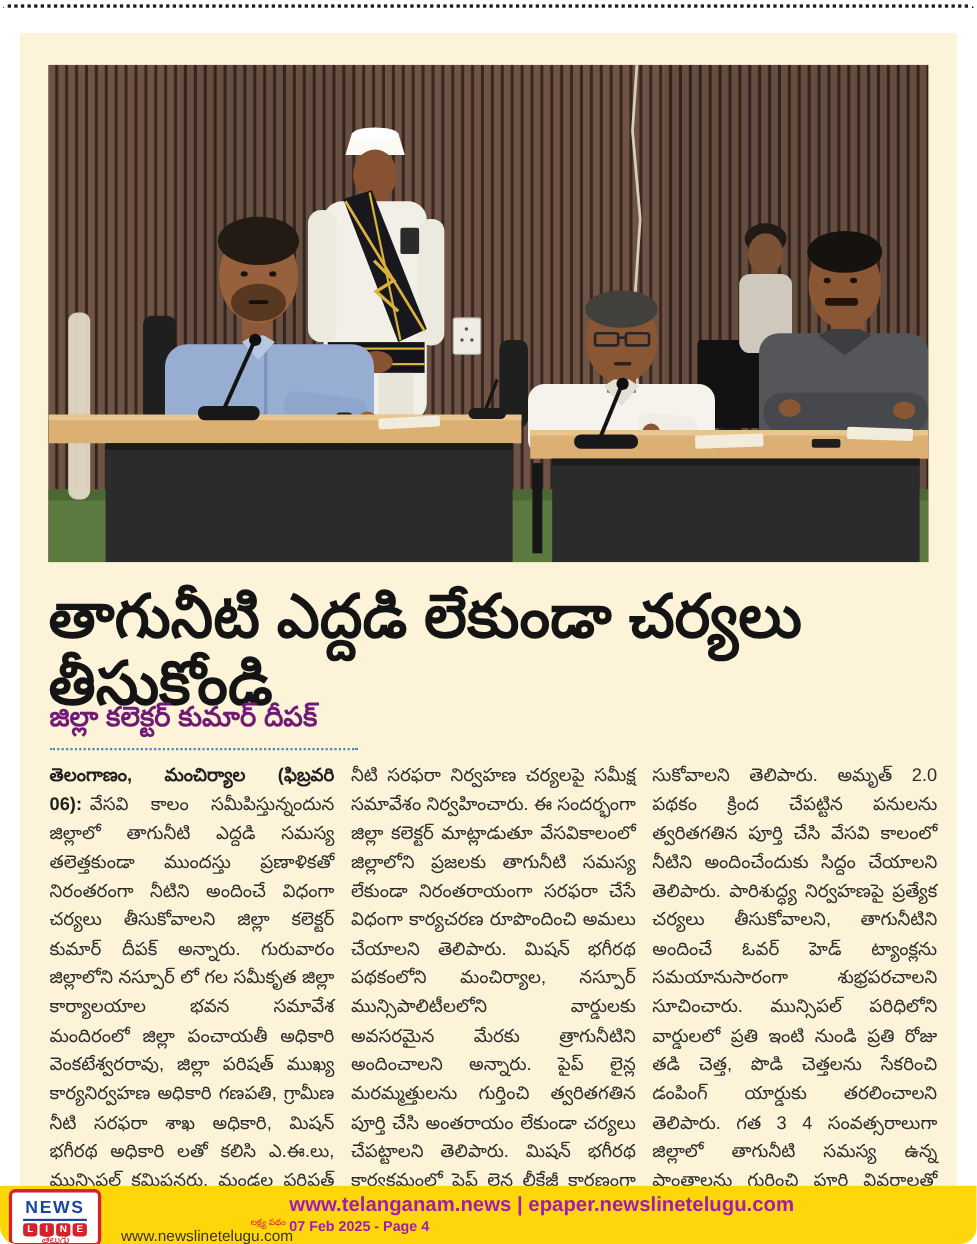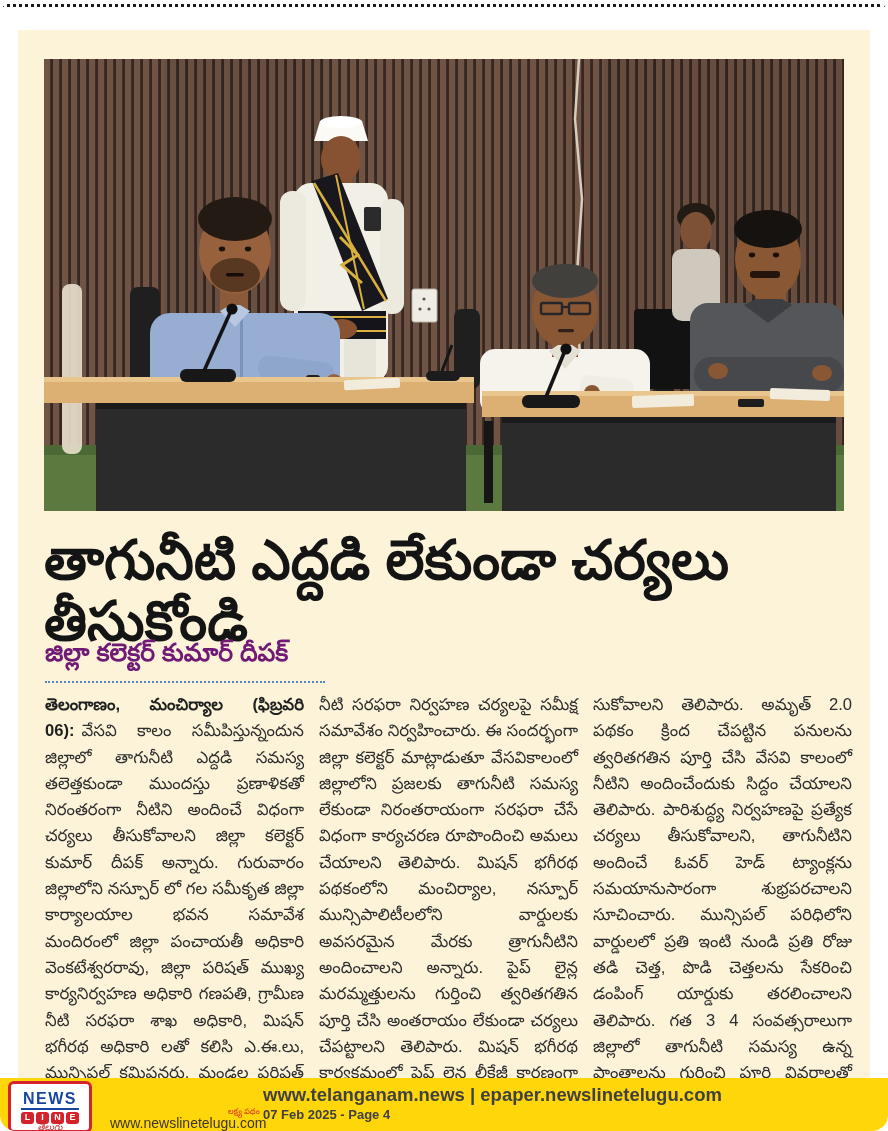--- a/index.html
+++ b/index.html
@@ -35,21 +35,21 @@
                    font-size:9px; font-weight:bold; display:flex; align-items:center; justify-content:center; line-height:1; }
   .nl-telugu { position:absolute; left:8px; top:44px; width:84px; text-align:center; font-size:9px;
                font-style:italic; color:#c22727; }
 
   .brand { position:absolute; left:102px; top:1px; display:flex; align-items:center; }
   .brand-text { font-size:33px; font-weight:800; color:#17469e; line-height:1.1; }
   .brand-emblem { width:27px; height:27px; margin:0 1px; }
   .brand-url { position:absolute; left:110px; top:37px; font-size:14px; color:#3b3428; }
   .brand-tagline { position:absolute; left:228px; top:29px; font-size:8px; color:#d6222a; }
 
-  .footer-right { position:absolute; left:263px; top:6px; color:#404040; }
+  .footer-right { position:absolute; left:263px; top:6px; color:#a21caf; }
   .footer-line1 { font-size:18.5px; font-weight:600; }
   .footer-line2 { font-size:13px; font-weight:600; margin-top:1px; }
 </style>
 </head>
 <body>
 
 <div class="page">
 
   <div class="top-rule"></div>
 

